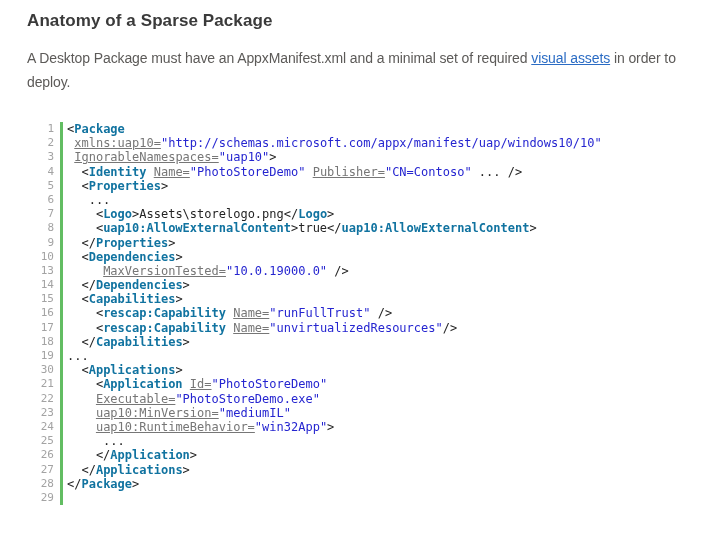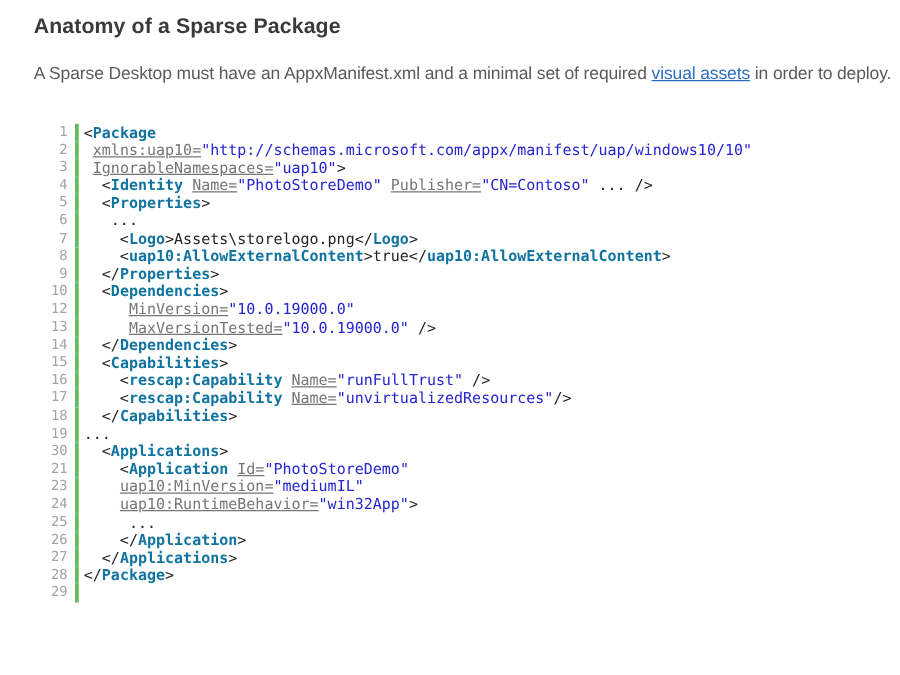--- a/index.html
+++ b/index.html
@@ -79,21 +79,21 @@
   .tk-t { color: var(--tag); font-weight: bold; }
   .tk-a { color: var(--attr); text-decoration: underline; }
   .tk-v { color: var(--value); }
 </style>
 </head>
 <body>
 
 <div class="page">
   <h1 class="page-title">Anatomy of a Sparse Package</h1>
 
-  <p class="intro"><span>A Sparse Desktop must have an AppxManifest.xml and a minimal set of required </span><a href="#">visual assets</a><span> in order to deploy.</span></p>
+  <p class="intro"><span>A Desktop Package must have an AppxManifest.xml and a minimal set of required </span><a href="#">visual assets</a><span> in order to deploy.</span></p>
 
   <div class="code-block">
       <div class="code-line">
         <span class="ln">1</span>
         <span class="bar"></span>
         <span class="ct"><span class="tk-p">&lt;</span><span class="tk-t">Package</span></span>
       </div>
       <div class="code-line">
         <span class="ln">2</span>
         <span class="bar"></span>
@@ -133,25 +133,20 @@
         <span class="ln">9</span>
         <span class="bar"></span>
         <span class="ct"><span class="tk-p">  &lt;/</span><span class="tk-t">Properties</span><span class="tk-p">&gt;</span></span>
       </div>
       <div class="code-line">
         <span class="ln">10</span>
         <span class="bar"></span>
         <span class="ct"><span class="tk-p">  &lt;</span><span class="tk-t">Dependencies</span><span class="tk-p">&gt;</span></span>
       </div>
       <div class="code-line">
-        <span class="ln">12</span>
-        <span class="bar"></span>
-        <span class="ct"><span class="tk-p">     </span><span class="tk-a">MinVersion=</span><span class="tk-v">"10.0.19000.0"</span></span>
-      </div>
-      <div class="code-line">
         <span class="ln">13</span>
         <span class="bar"></span>
         <span class="ct"><span class="tk-p">     </span><span class="tk-a">MaxVersionTested=</span><span class="tk-v">"10.0.19000.0"</span><span class="tk-p"> /&gt;</span></span>
       </div>
       <div class="code-line">
         <span class="ln">14</span>
         <span class="bar"></span>
         <span class="ct"><span class="tk-p">  &lt;/</span><span class="tk-t">Dependencies</span><span class="tk-p">&gt;</span></span>
       </div>
       <div class="code-line">
@@ -181,20 +176,25 @@
       </div>
       <div class="code-line">
         <span class="ln">30</span>
         <span class="bar"></span>
         <span class="ct"><span class="tk-p">  &lt;</span><span class="tk-t">Applications</span><span class="tk-p">&gt;</span></span>
       </div>
       <div class="code-line">
         <span class="ln">21</span>
         <span class="bar"></span>
         <span class="ct"><span class="tk-p">    &lt;</span><span class="tk-t">Application</span><span class="tk-p"> </span><span class="tk-a">Id=</span><span class="tk-v">"PhotoStoreDemo"</span></span>
+      </div>
+      <div class="code-line">
+        <span class="ln">22</span>
+        <span class="bar"></span>
+        <span class="ct"><span class="tk-p">    </span><span class="tk-a">Executable=</span><span class="tk-v">"PhotoStoreDemo.exe"</span></span>
       </div>
       <div class="code-line">
         <span class="ln">23</span>
         <span class="bar"></span>
         <span class="ct"><span class="tk-p">    </span><span class="tk-a">uap10:MinVersion=</span><span class="tk-v">"mediumIL"</span></span>
       </div>
       <div class="code-line">
         <span class="ln">24</span>
         <span class="bar"></span>
         <span class="ct"><span class="tk-p">    </span><span class="tk-a">uap10:RuntimeBehavior=</span><span class="tk-v">"win32App"</span><span class="tk-p">&gt;</span></span>

